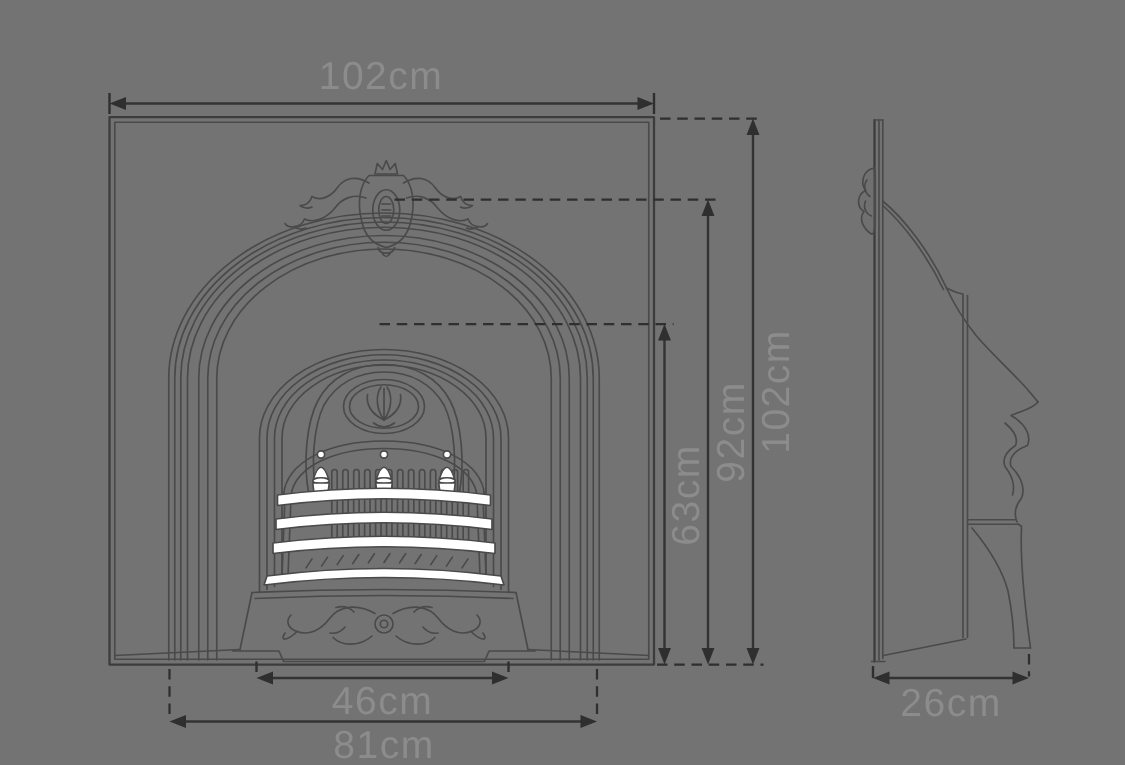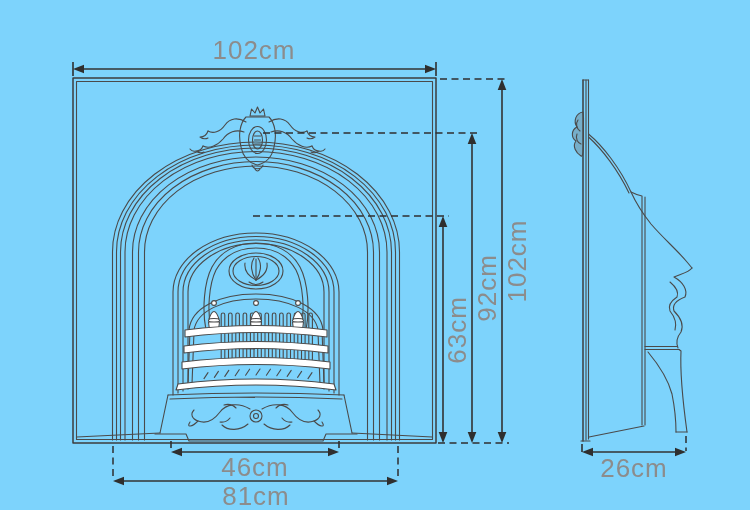--- a/index.html
+++ b/index.html
@@ -1,16 +1,16 @@
 <!DOCTYPE html>
 <html><head>
 <meta charset="utf-8">
 <style>
   html,body{margin:0;padding:0;background:#ffffff;}
-  .canvas{position:relative;width:750px;height:510px;background:#7dd3fc;overflow:hidden;
+  .canvas{position:relative;width:750px;height:510px;background:#737373;overflow:hidden;
           font-family:"Liberation Sans", sans-serif;}
   svg{display:block;}
   .art path, .art line, .art rect, .art ellipse, .art circle{
     fill:none;stroke:#4a4a4a;stroke-width:1.1;stroke-linecap:round;stroke-linejoin:round;
   }
   .art .heavy{stroke:#3c3c3c;stroke-width:1.5;}
   .art .white{fill:#ffffff;}
   .art .shade{fill:#6b6b6b;fill-opacity:.35;stroke:#4a4a4a;}
   .dim line, .dim path.dline{stroke:#333333;stroke-width:1.6;fill:none;}
   .dim .dash{stroke:#2f2f2f;stroke-width:1.5;stroke-dasharray:7 4.5;fill:none;}

